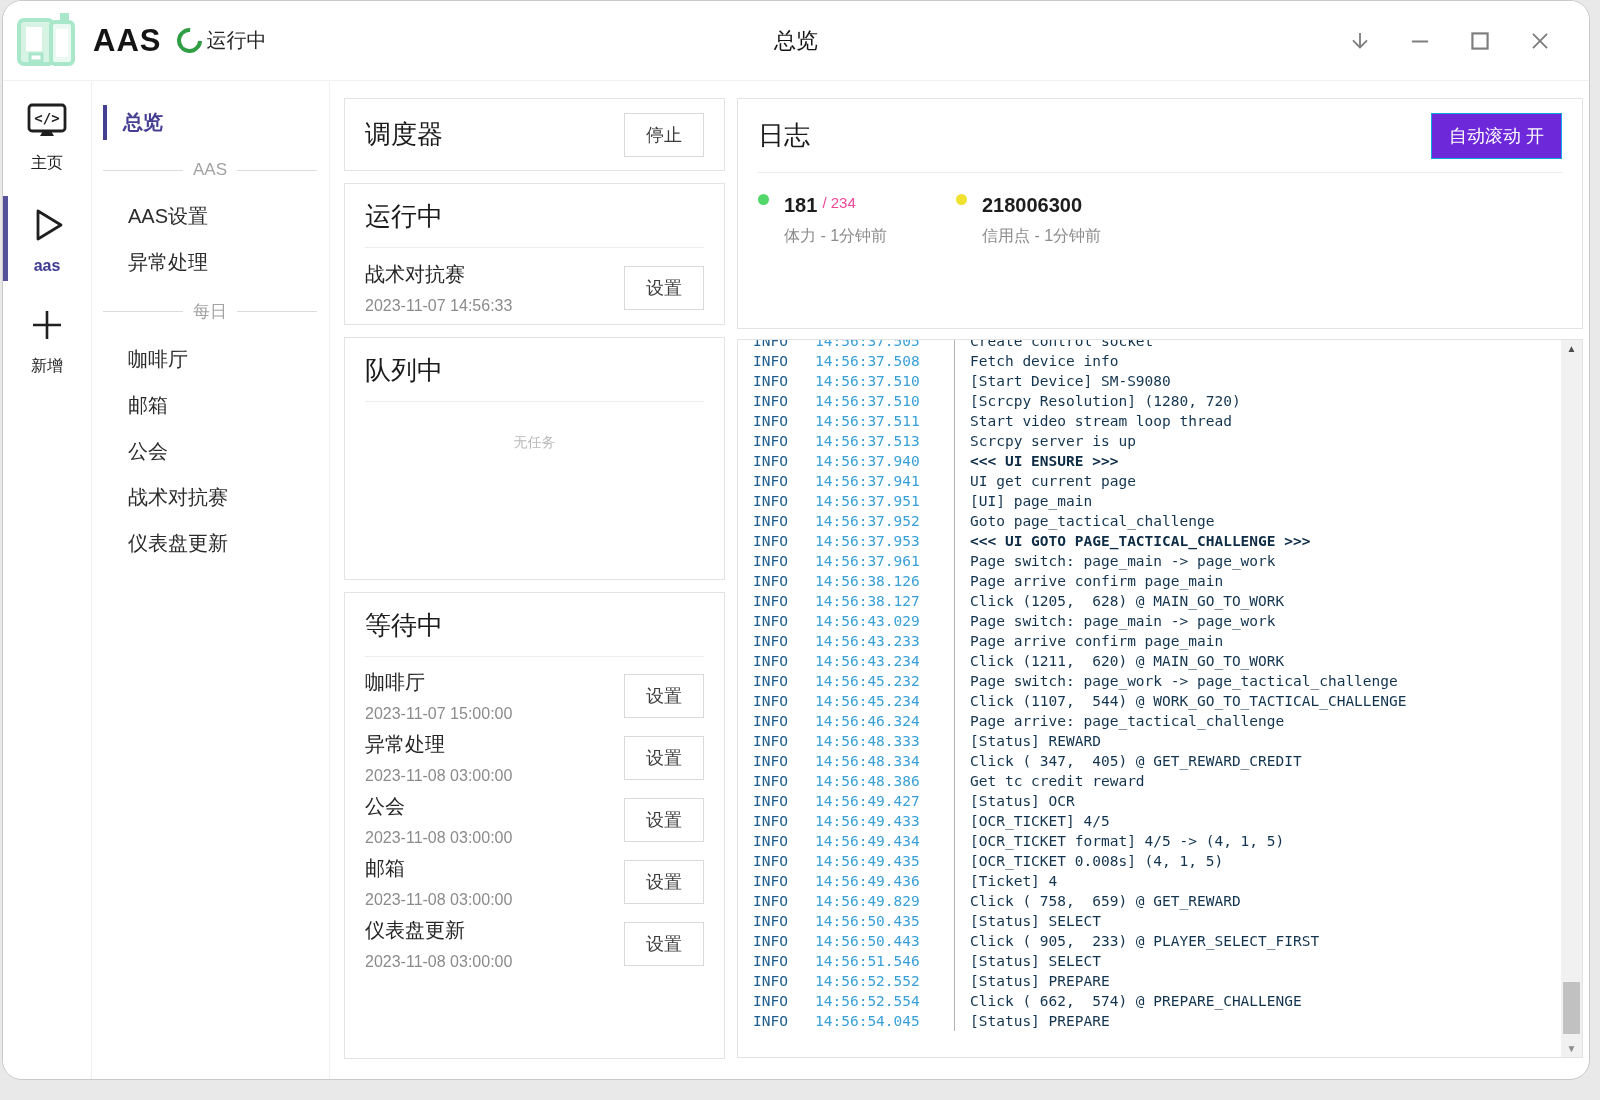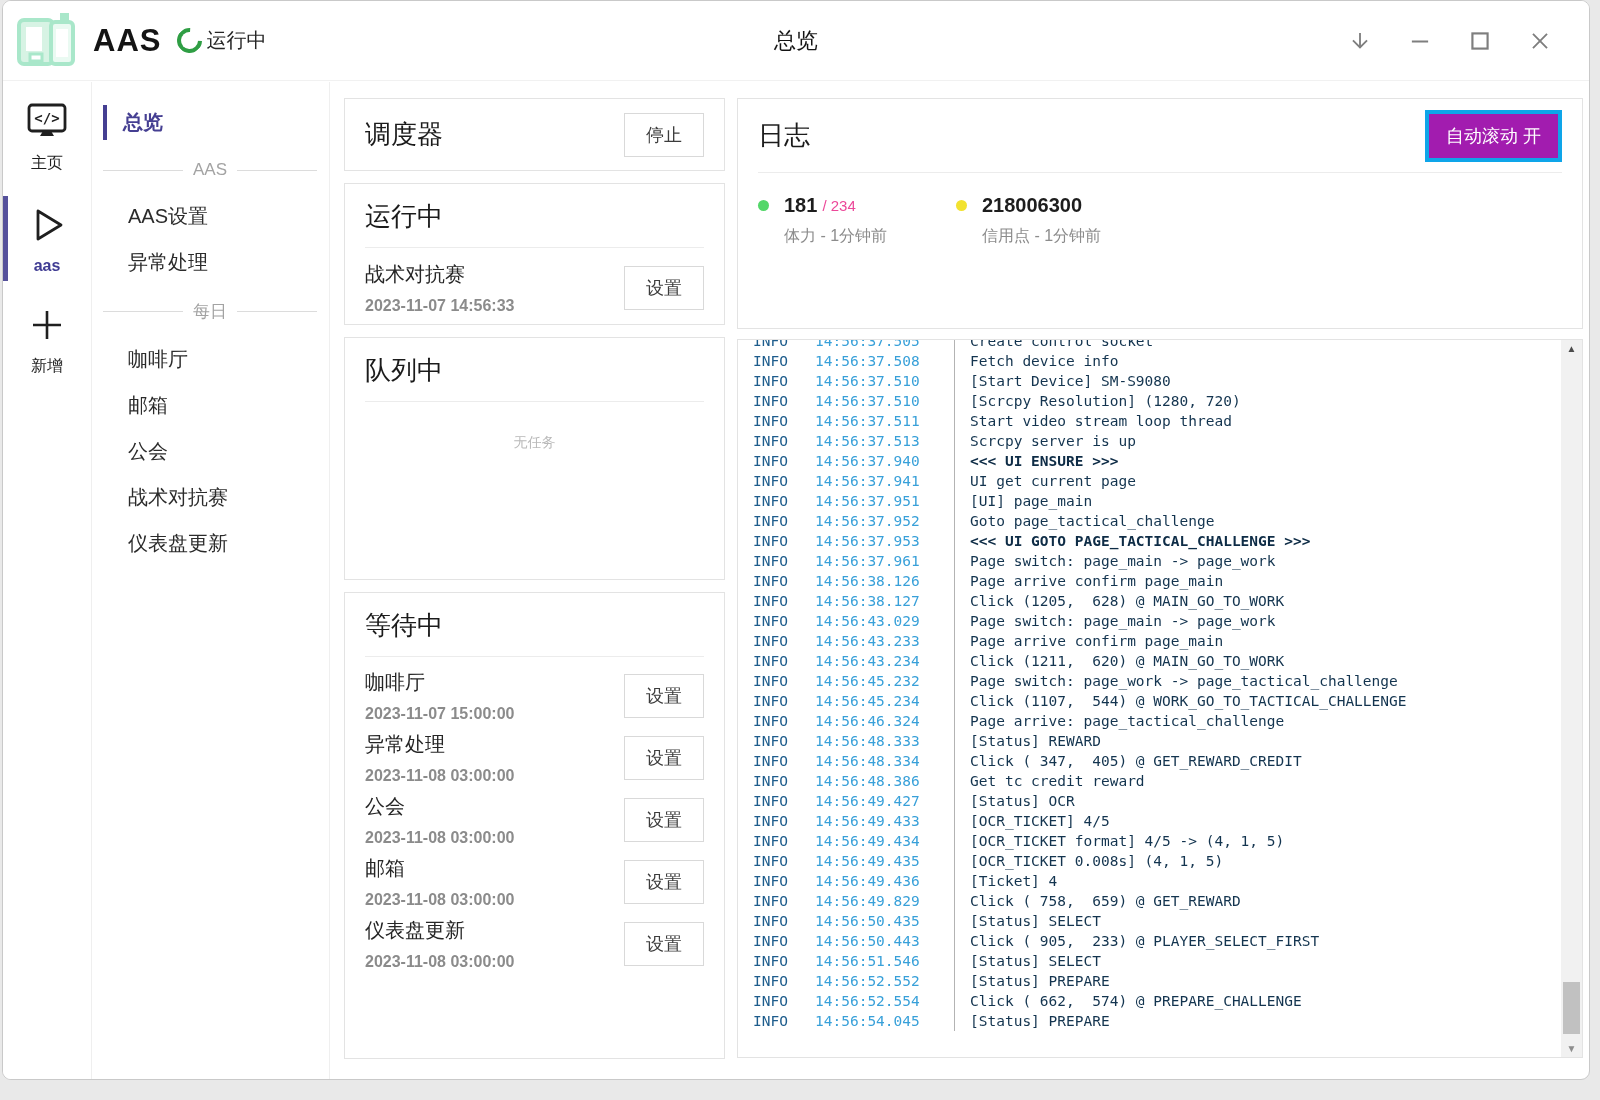--- a/index.html
+++ b/index.html
@@ -1,20 +1,20 @@
 <!DOCTYPE html>
 <html><head>
 <meta charset="utf-8">
 <style>
   * { box-sizing: border-box; margin: 0; padding: 0; }
   html,body { width:1600px; height:1100px; }
   body { background:#e9e9e9; font-family:"Liberation Sans", sans-serif; color:#1f1f1f; }
 
   .window { position:absolute; left:2px; top:0; width:1588px; height:1080px;
-            background:#fff; border:1px solid #c9c9c9; border-radius:9px; overflow:hidden; }
+            background:#fff; border:1px solid #c9c9c9; border-radius:20px; overflow:hidden; }
 
   
   .titlebar { position:absolute; left:0; top:0; right:0; height:80px; display:flex;
               align-items:center; padding:0 10px; border-bottom:1px solid #f1f1f1; background:#fff; }
   .app-logo { width:66px; height:62px; flex:0 0 auto; }
   .app-name { font-size:31px; font-weight:bold; letter-spacing:1px; margin-left:14px; color:#141414; }
   .spinner  { width:25px; height:25px; border-radius:50%; border:4px solid #2f9e44;
               border-top-color:transparent; transform:rotate(48deg); margin-left:16px; }
   .run-label { font-size:20px; color:#262626; margin-left:4px; }
   .page-title { position:absolute; left:50%; top:50%; transform:translate(-50%,-50%);
@@ -45,46 +45,46 @@
 
   
   .col-left  { position:absolute; left:341px; top:97px; width:381px; display:flex; flex-direction:column; gap:12px; }
   .col-right { position:absolute; left:734px; top:97px; width:846px; display:flex; flex-direction:column; gap:10px; }
   .card { background:#fff; border:1px solid #e3e3e3; }
   .card-title { font-size:26px; color:#1b1b1b; }
   .hdivider { height:1px; background:#ececec; }
 
   .btn-outline { background:#fff; border:1px solid #d9d9d9; font-size:18px; color:#3c3c3c;
                  padding:9px 21px; cursor:pointer; font-family:inherit; }
-  .btn-primary { background:#a21caf; border:4px solid #0ea5e9; color:#fff; font-size:18px;
+  .btn-primary { background:#6d28d9; border:1px solid #0ea5e9; color:#fff; font-size:18px;
                  padding:10px 17px; cursor:pointer; font-family:inherit; }
 
   .card-scheduler { height:73px; display:flex; align-items:center; justify-content:space-between; padding:0 20px; }
 
   .card-running { height:142px; padding:15px 20px 0; }
   .card-running .hdivider { margin-top:13px; }
   .task-row { display:flex; align-items:center; justify-content:space-between; }
   .card-running .task-row { margin-top:13px; }
   .task-name { font-size:20px; color:#262626; }
-  .task-time { font-size:16px; font-weight:bold; color:#8b8b8b; margin-top:9px; }
+  .task-time { font-size:16px; font-weight:normal; color:#8b8b8b; margin-top:9px; }
 
   .card-queue { height:243px; padding:15px 20px 0; }
   .card-queue .hdivider { margin-top:13px; }
   .queue-empty { text-align:center; font-size:14px; color:#b9b9b9; margin-top:32px; }
 
   .card-waiting { height:467px; padding:15px 20px 0; }
   .card-waiting .hdivider { margin-top:13px; margin-bottom:12px; }
   .card-waiting .task-row { margin-bottom:8px; }
 
   
   .card-loghead { height:231px; padding:0 20px; }
   .loghead-top { height:73px; display:flex; align-items:center; justify-content:space-between; }
   .stats-row { display:flex; margin-top:21px; }
   .stat { width:198px; }
-  .stat-top { display:flex; align-items:center; }
+  .stat-top { display:flex; }
   .stat-dot { width:11px; height:11px; border-radius:50%; flex:0 0 auto; }
   .stat-value { font-size:20px; font-weight:bold; color:#1d1d1d; margin-left:15px; }
   .stat-total { font-size:15px; color:#ec4899; margin-left:5px; }
   .stat-label { font-size:16px; color:#8c8c8c; margin-top:9px; margin-left:26px; }
 
   
   .card-logbody { height:719px; position:relative; overflow:hidden; }
   .log-scroll { position:absolute; left:0; top:0; bottom:0; right:21px; overflow:hidden; }
   .log-lines { margin-top:-9px; padding-left:15px; font-family:"DejaVu Sans Mono", monospace; }
   .log-row { display:flex; height:20px; line-height:20px; font-size:14.5px; white-space:pre; }

